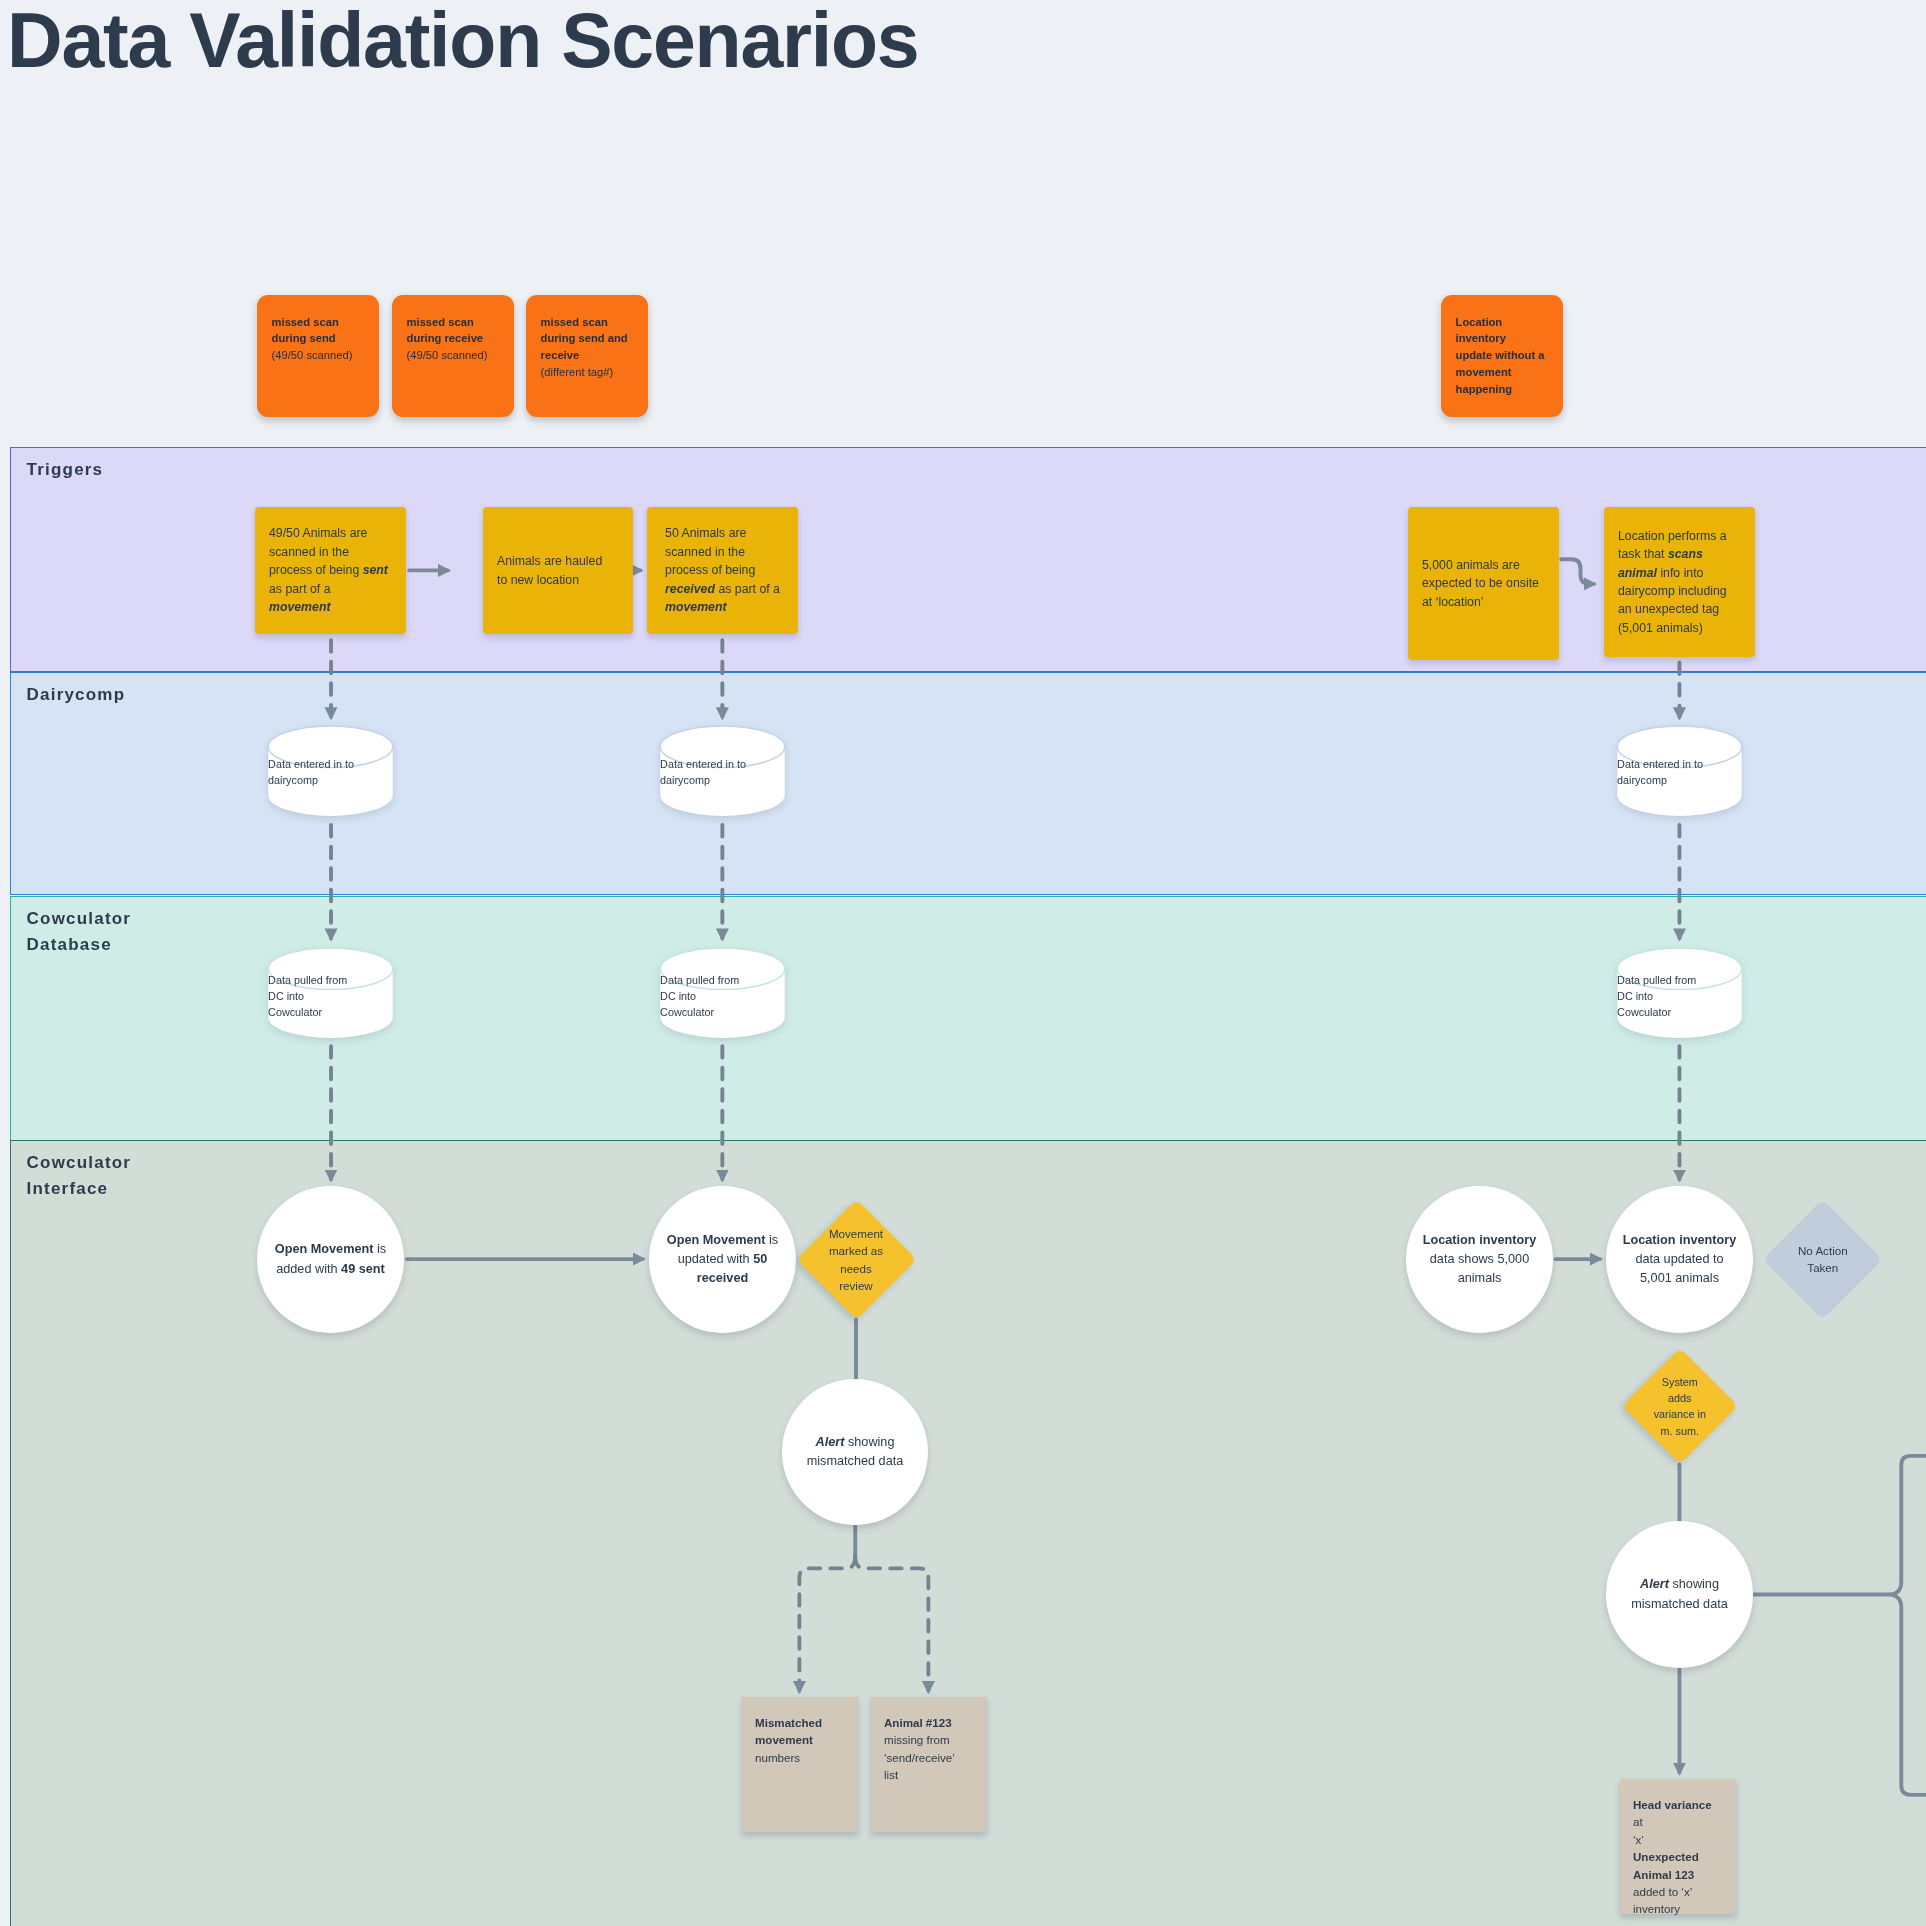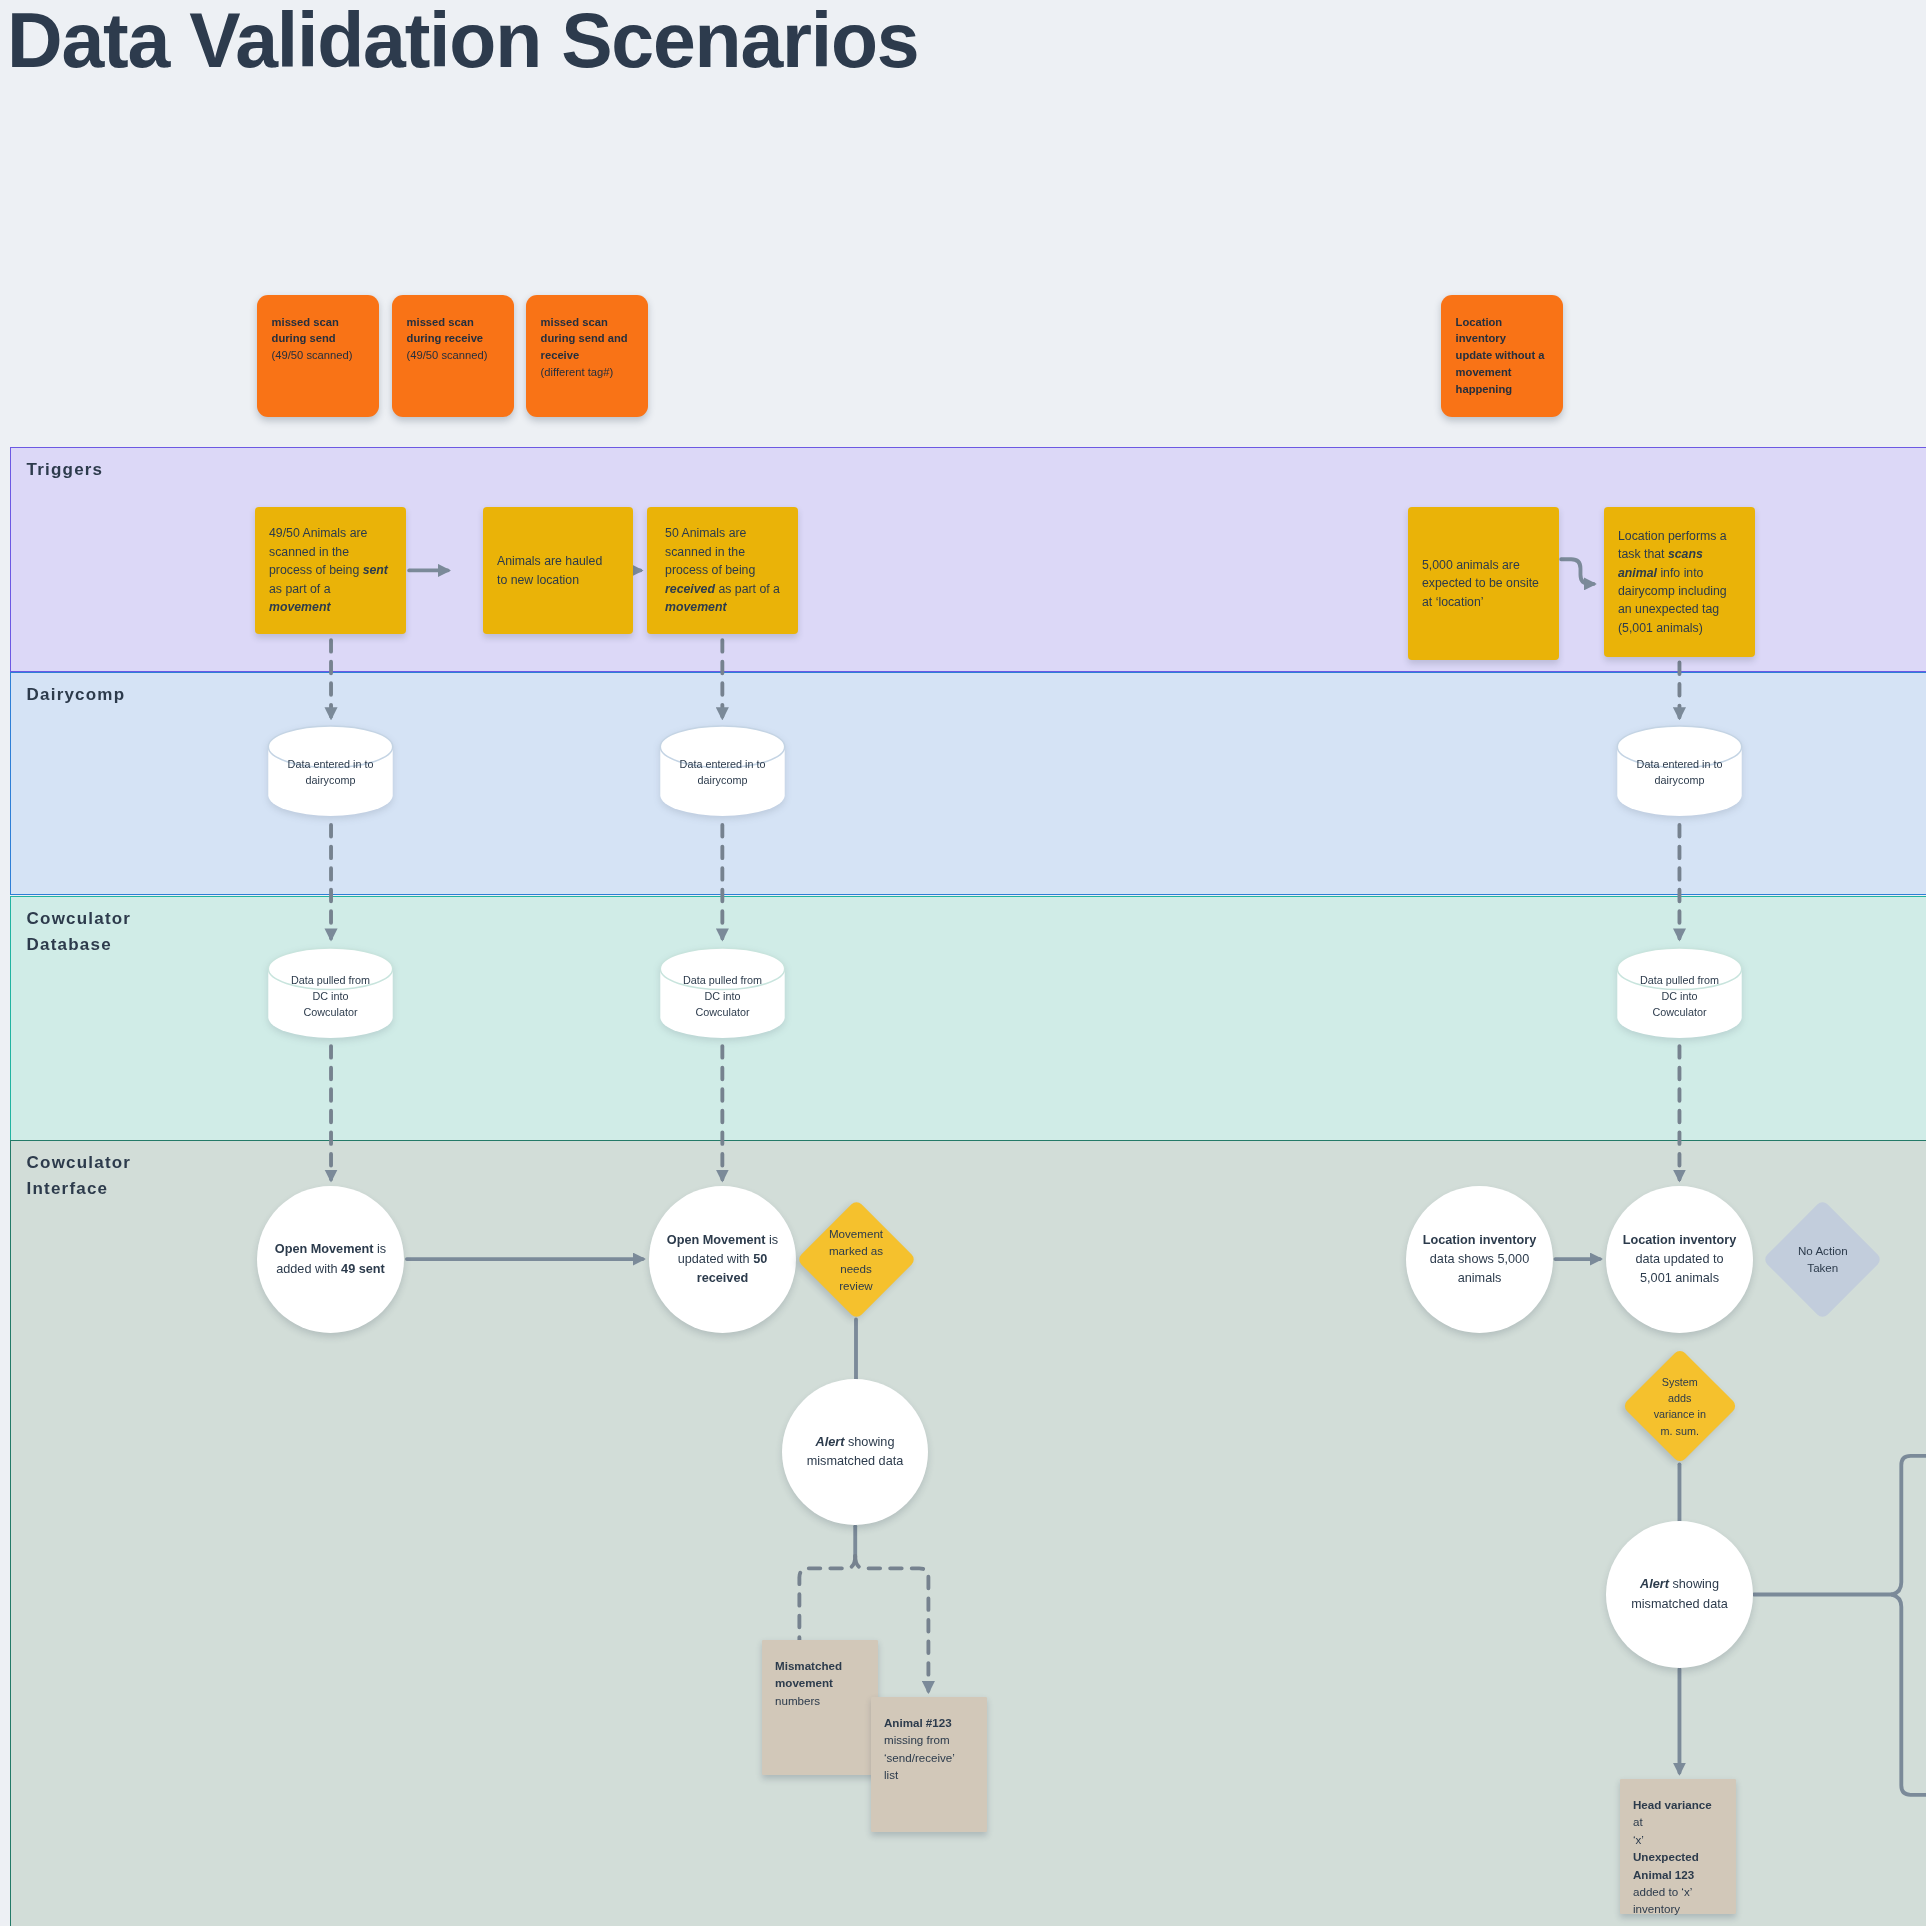--- a/index.html
+++ b/index.html
@@ -13,21 +13,21 @@
   .lane-iface{top:1140px;height:879px;background:#d2ddd8;border-color:#237a68;}
   svg.wires{position:absolute;left:0;top:0;z-index:2;}
   .node{position:absolute;z-index:3;box-sizing:border-box;}
   .txt{white-space:pre-line;line-height:1.5;}
   .b{font-weight:700;} .i{font-style:italic;}
   .sticky{width:122px;height:122px;background:#f97316;box-shadow:0 3.9px 7px rgba(45,60,80,.25);padding:18.5px 14.6px;font-size:11.2px;color:#242f3e;border-radius:11px;}
   .pbox{background:#eab308;border-radius:3.9px;box-shadow:0 3.1px 6.2px rgba(45,60,80,.18);padding:11.6px 14px;font-size:12.3px;display:flex;flex-direction:column;justify-content:center;}
   .circle{width:147px;height:147px;background:#fff;border-radius:50%;box-shadow:0 3.9px 7.7px rgba(45,60,80,.18);display:flex;align-items:center;justify-content:center;text-align:center;font-size:12.7px;padding:7.7px;}
   .cyl{width:131px;height:96px;}
   .cyl svg{position:absolute;left:0;top:0;filter:drop-shadow(0 3.1px 3.9px rgba(45,60,80,.15));}
-  .cyl .txt{position:absolute;left:3.1px;right:3.1px;top:33px;text-align:center;font-size:10.8px;}
+  .cyl .txt{position:absolute;left:3.1px;right:3.1px;top:33px;text-align:left;font-size:10.8px;}
   .diamond{display:flex;align-items:center;justify-content:center;box-shadow:0 3.9px 7px rgba(45,60,80,.2);border-radius:7px;}
   .diamond .txt{transform:rotate(-45deg);text-align:center;}
   .d-yellow{background:#f5c12d;}
   .d-gray{background:#c2cddc;}
   .note{width:116px;height:135px;background:#d2c8b9;box-shadow:0 3.9px 6.2px rgba(45,60,80,.22);padding:17px 13px;font-size:11.6px;border-radius:1.2px;}
 </style>
 </head>
 <body>
 
 <div id="canvas">
@@ -236,21 +236,21 @@
       <div class="txt"><span>System
 adds
 variance in
 m. sum.</span></div>
     </div>
   <div class="node diamond d-gray" style="left:1780px;top:1217px;width:85px;height:85px;transform:rotate(45deg);font-size:11.6px;box-shadow:none;">
       <div class="txt"><span>No Action
 Taken</span></div>
     </div>
 
-  <div class="node note" style="left:742px;top:1640px;margin-left:20px;">
+  <div class="node note" style="left:742px;top:1697px;">
       <div class="txt"><span class="b">Mismatched
 movement
 </span><span>numbers</span></div>
     </div>
   <div class="node note" style="left:871px;top:1697px;">
       <div class="txt"><span class="b">Animal #123
 </span><span>missing from
 ‘send/receive’
 list</span></div>
     </div>

